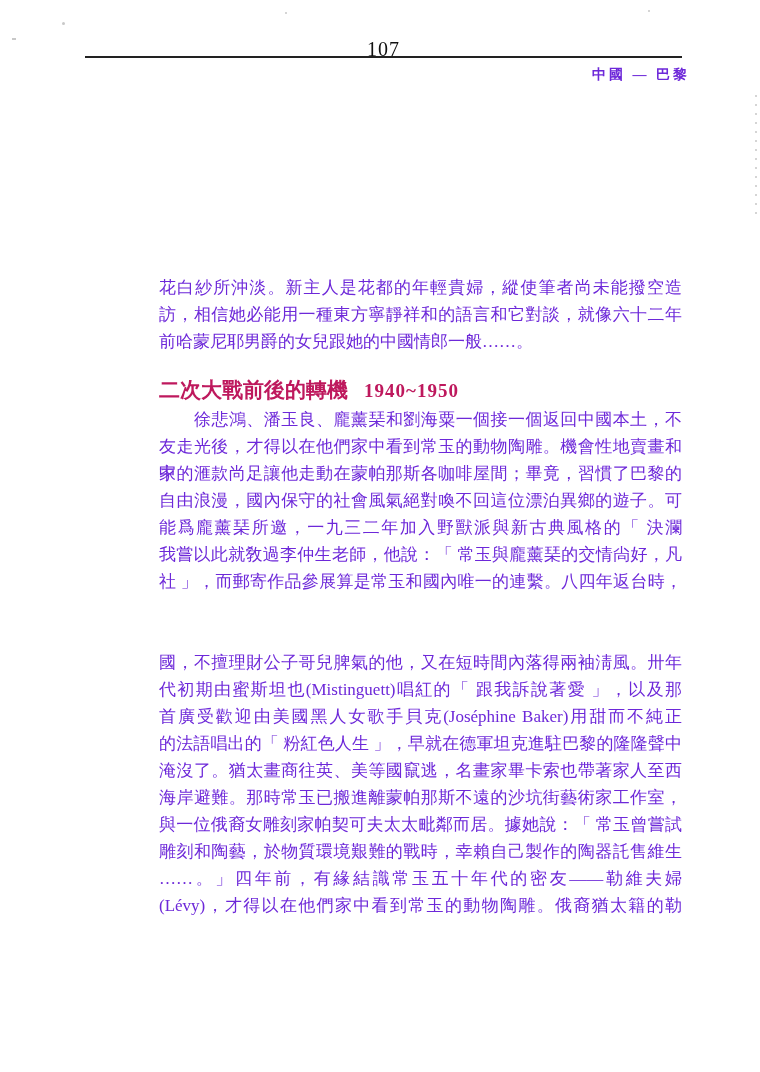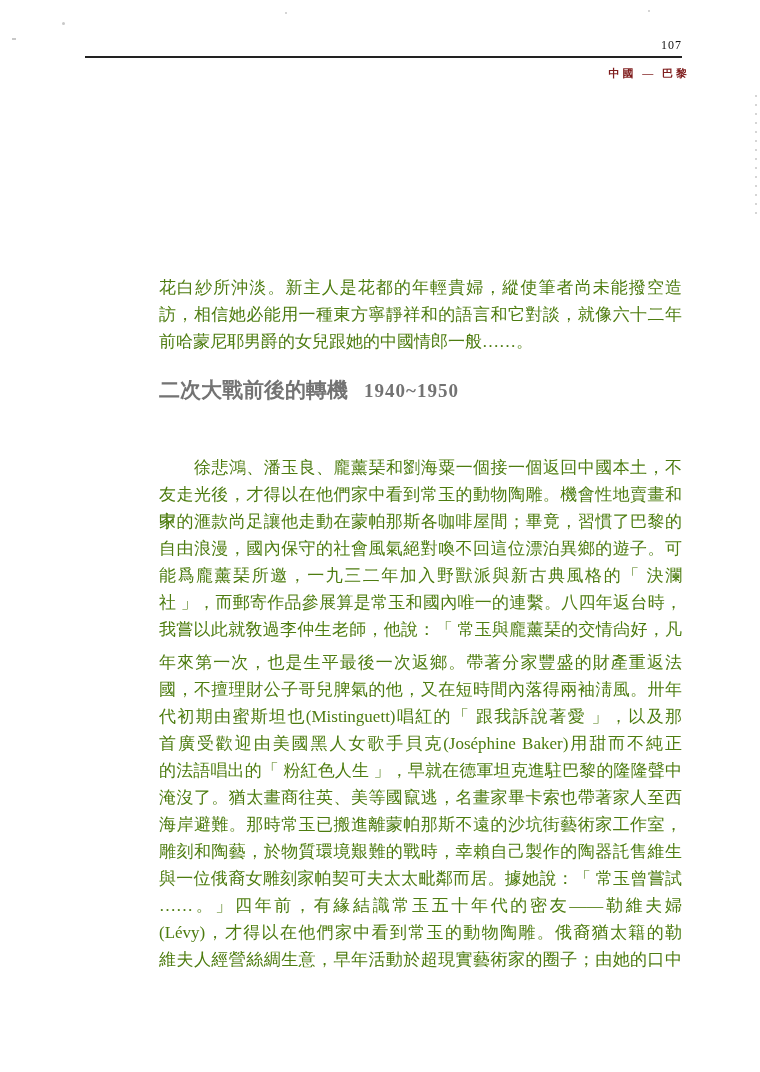--- a/index.html
+++ b/index.html
@@ -5,47 +5,47 @@
   html,body{margin:0;padding:0;}
   body{
     width:760px;height:1072px;position:relative;
     background:#ffffff;overflow:hidden;
     font-family:"Liberation Serif","DejaVu Serif",serif;
     color:#1d1d1d;
   }
   
   .pagenum{
     position:absolute;top:38px;left:85px;width:597px;
-    text-align:right;font-size:12px;letter-spacing:1px;color:#111;
+    text-align:center;font-size:20px;letter-spacing:1px;color:#111;
   }
   .headrule{
     position:absolute;top:56px;left:85px;width:597px;height:2px;
     background:#222;
   }
   .runhead{
     position:absolute;top:66px;left:85px;width:605px;
-    text-align:right;font-weight:bold;font-size:11px;
-    letter-spacing:3px;color:#7f1d1d;
+    text-align:right;font-weight:bold;font-size:14px;
+    letter-spacing:3px;color:#6d28d9;
   }
   
   .textcol{position:absolute;left:159px;width:523px;}
   .intro{top:274px;}
   .para1{top:406px;}
   .para2{top:649px;}
   .ln{
     font-size:17px;line-height:27px;height:27px;
     text-align:justify;text-align-last:justify;
     text-justify:inter-character;
-    white-space:normal;color:#4d7c0f;font-family:Liberation Serif, serif;
+    white-space:normal;color:#6d28d9;font-family:Liberation Serif, serif;
   }
-  .ln.ind{padding-left:35px;margin-top:48px;}
+  .ln.ind{padding-left:35px;}
   .ln.end{text-align-last:left;}
   .heading{
     position:absolute;left:159px;top:377px;width:523px;
-    font-weight:bold;font-size:21px;line-height:26px;color:#737373;
+    font-weight:bold;font-size:21px;line-height:26px;color:#be185d;
     white-space:nowrap;
   }
   .heading .period{font-size:19px;margin-left:16px;letter-spacing:1px;}
   
   .speck{position:absolute;background:#9a9a9a;border-radius:50%;opacity:.55;}
   .edge-dots{
     position:absolute;left:755px;top:95px;width:2px;height:122px;
     background:repeating-linear-gradient(to bottom,#aaa 0 2px,transparent 2px 9px);
     opacity:.5;
   }
@@ -72,30 +72,28 @@
 <div class="heading">
   <span>二次大戰前後的轉機</span><span class="period">1940~1950</span>
 </div>
 
 <div class="textcol para1">
   <div class="ln ind">徐悲鴻、潘玉良、龐薰琹和劉海粟一個接一個返回中國本土，不</div>
   <div class="ln">友走光後，才得以在他們家中看到常玉的動物陶雕。機會性地賣畫和家</div>
   <div class="ln">中的滙款尚足讓他走動在蒙帕那斯各咖啡屋間；畢竟，習慣了巴黎的</div>
   <div class="ln">自由浪漫，國內保守的社會風氣絕對喚不回這位漂泊異鄉的遊子。可</div>
   <div class="ln">能爲龐薰琹所邀，一九三二年加入野獸派與新古典風格的「 決瀾</div>
+  <div class="ln">我嘗以此就敎過李仲生老師，他說：「 常玉與龐薰琹的交情尙好，凡</div>
   <div class="ln">社 」，而郵寄作品參展算是常玉和國內唯一的連繫。八四年返台時，</div>
-  <div class="ln">我嘗以此就敎過李仲生老師，他說：「 常玉與龐薰琹的交情尙好，凡</div>
 </div>
 
 <div class="textcol para2">
-  <div class="ln">年來第一次，也是生平最後一次返鄉。帶著分家豐盛的財產重返法</div>
   <div class="ln">國，不擅理財公子哥兒脾氣的他，又在短時間內落得兩袖淸風。卅年</div>
   <div class="ln">代初期由蜜斯坦也(Mistinguett)唱紅的「 跟我訴說著愛 」，以及那</div>
   <div class="ln">首廣受歡迎由美國黑人女歌手貝克(Joséphine Baker)用甜而不純正</div>
   <div class="ln">的法語唱出的「 粉紅色人生 」，早就在德軍坦克進駐巴黎的隆隆聲中</div>
   <div class="ln">淹沒了。猶太畫商往英、美等國竄逃，名畫家畢卡索也帶著家人至西</div>
   <div class="ln">海岸避難。那時常玉已搬進離蒙帕那斯不遠的沙坑街藝術家工作室，</div>
+  <div class="ln">與一位俄裔女雕刻家帕契可夫太太毗鄰而居。據她說：「 常玉曾嘗試</div>
   <div class="ln">雕刻和陶藝，於物質環境艱難的戰時，幸賴自己製作的陶器託售維生</div>
-  <div class="ln">與一位俄裔女雕刻家帕契可夫太太毗鄰而居。據她說：「 常玉曾嘗試</div>
   <div class="ln">……。」四年前，有緣結識常玉五十年代的密友——勒維夫婦</div>
   <div class="ln">(Lévy)，才得以在他們家中看到常玉的動物陶雕。俄裔猶太籍的勒</div>
-  <div class="ln">維夫人經營絲綢生意，早年活動於超現實藝術家的圈子；由她的口中</div>
 </div>
 
 </body></html>

